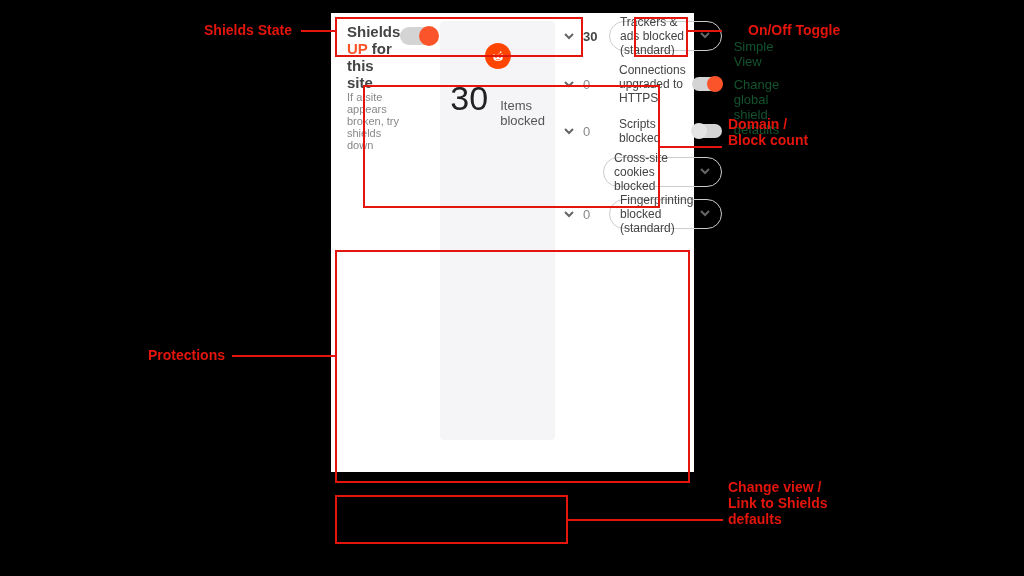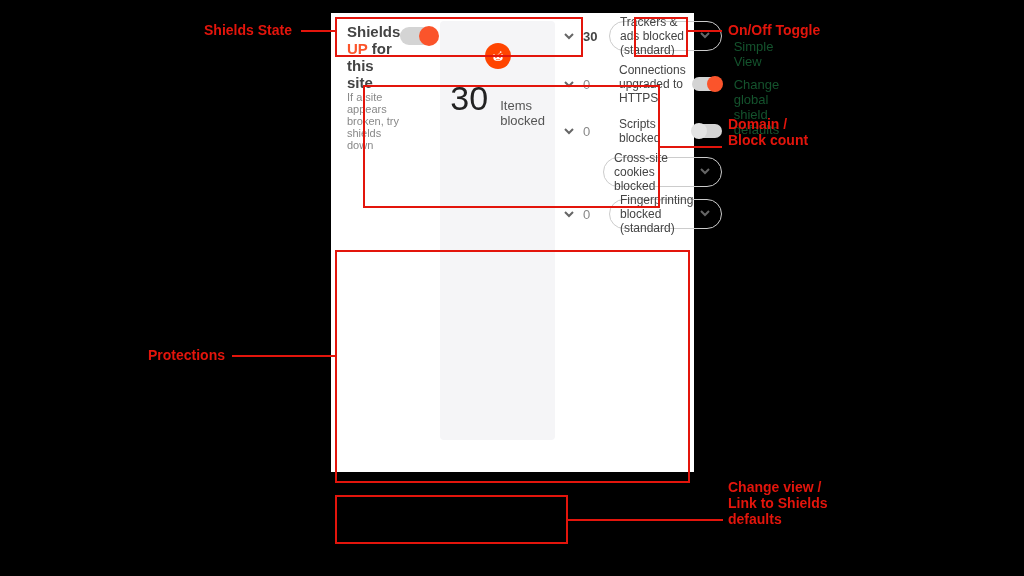--- a/index.html
+++ b/index.html
@@ -224,19 +224,19 @@
 <div class="box" style="left:335px; top:250px; width:355px; height:233px;"></div>
 <div class="box" style="left:335px; top:495px; width:233px; height:49px;"></div>
 
 <div class="lead" style="left:301px; top:30px; width:34px;"></div>
 <div class="lead" style="left:688px; top:30px; width:34px;"></div>
 <div class="lead" style="left:660px; top:146px; width:62px;"></div>
 <div class="lead" style="left:232px; top:355px; width:103px;"></div>
 <div class="lead" style="left:568px; top:519px; width:155px;"></div>
 
 <div class="callout" style="left:204px; top:22px;">Shields State</div>
-<div class="callout" style="left:728px; top:22px;text-align:right;">On/Off Toggle</div>
+<div class="callout" style="left:748px; top:22px;text-align:right;">On/Off Toggle</div>
 <div class="callout" style="left:728px; top:116px; white-space:pre;">Domain /
 Block count</div>
 <div class="callout" style="left:148px; top:347px;">Protections</div>
 <div class="callout" style="left:728px; top:479px; white-space:pre;">Change view /
 Link to Shields
 defaults</div>
 
 </body></html>

